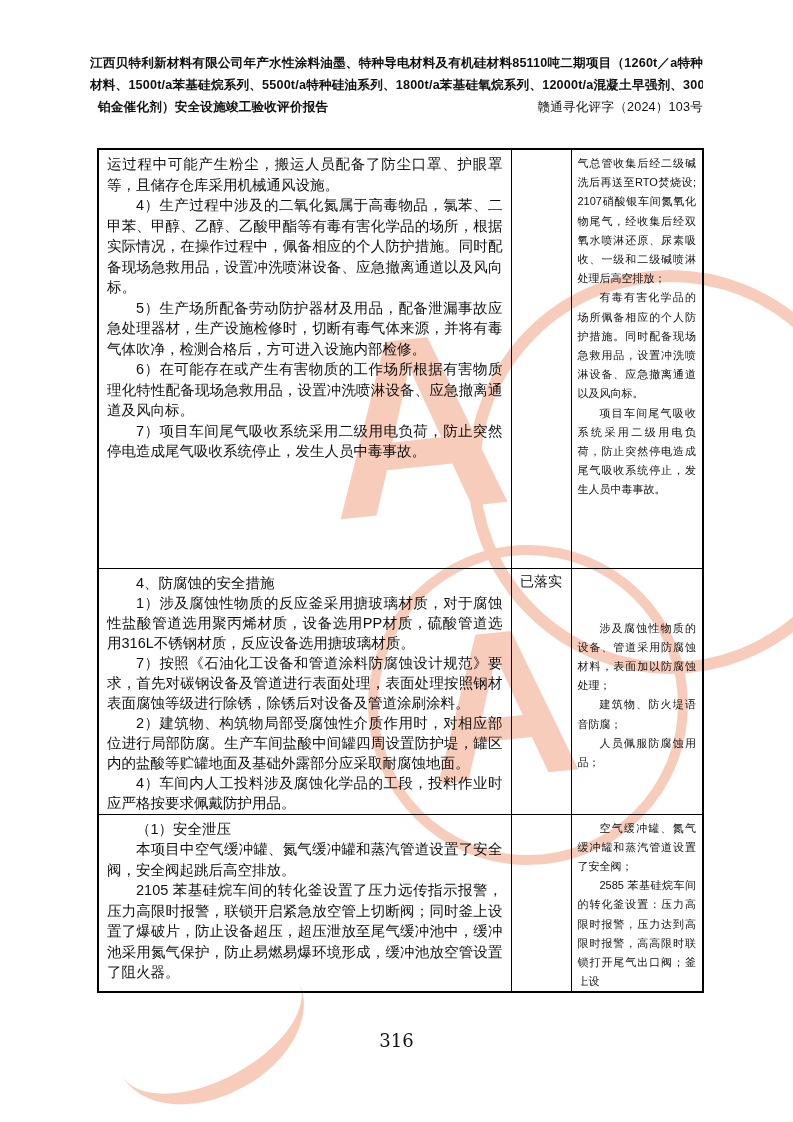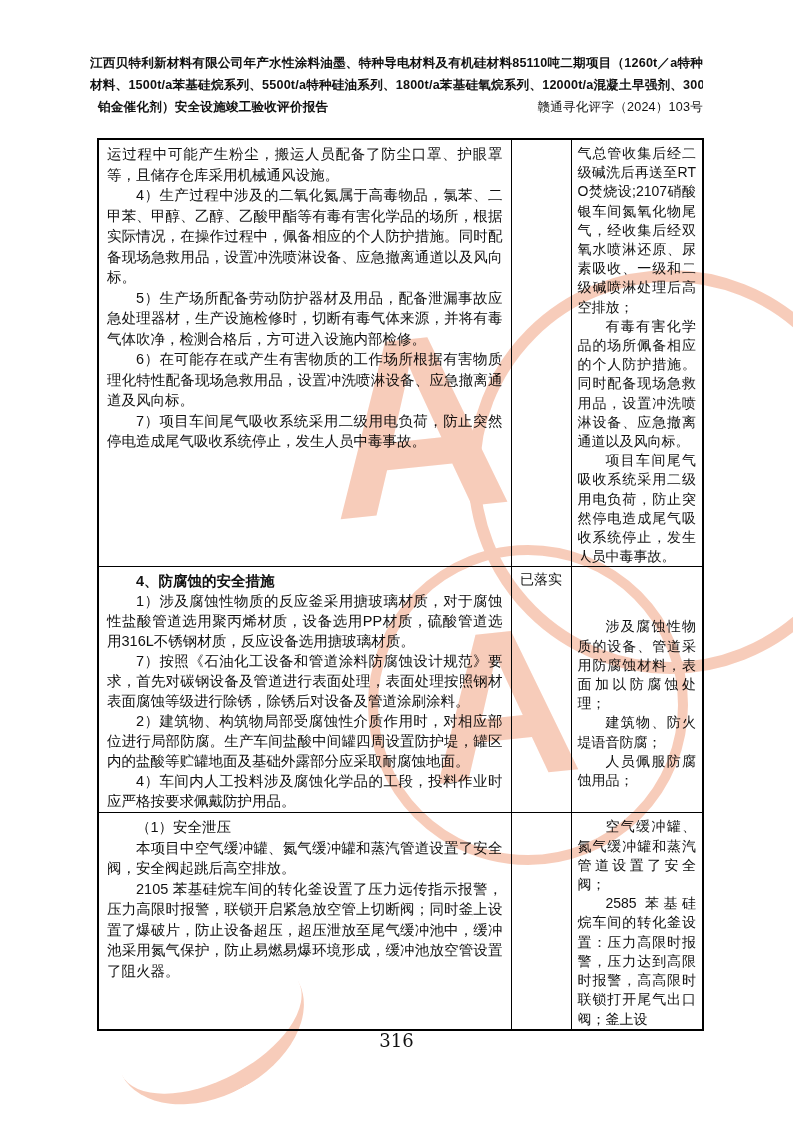--- a/index.html
+++ b/index.html
@@ -8,29 +8,29 @@
     margin:0 auto;overflow:hidden;
     font-family:"Liberation Sans","DejaVu Sans",sans-serif;color:#111;
   }
   
   .hdr{position:absolute;left:90px;top:52px;width:613px;font-size:12.6px;
        font-weight:bold;line-height:22px;letter-spacing:0.2px;}
   .hdr-line{white-space:nowrap;overflow:hidden;}
   .hdr-line3{display:flex;justify-content:space-between;align-items:baseline;margin-left:8px;}
   .hdr-doc-no{font-weight:normal;white-space:nowrap;}
   
-  .tbl{position:absolute;left:97px;top:138px;width:605px;border-collapse:collapse;
+  .tbl{position:absolute;left:97px;top:148px;width:605px;border-collapse:collapse;
        table-layout:fixed;border:2px solid #000;}
   .tbl td{border:1px solid #000;vertical-align:top;overflow:hidden;}
   .left-cell{padding:4px 8px 0 8px;font-size:14.5px;line-height:20.5px;}
-  .right-cell{padding:4px 6px 0 6px;font-size:14px;line-height:19.2px;border-radius:26px;}
+  .right-cell{padding:4px 6px 0 6px;font-size:11px;line-height:19.2px;border-radius:26px;}
   .status-cell{vertical-align:middle;text-align:center;font-size:14px;line-height:21px;padding:2px;}
   .para{margin:0;text-align:justify;text-indent:2em;word-break:break-all;}
   .noindent{text-indent:0;}
-  .heading{font-weight:bold;}
+  .heading{font-weight:normal;}
   .pad-top{padding-top:50px;margin-left:9px;}
   
   .page-num{position:absolute;left:0;top:1030px;width:100%;text-align:center;
             font-family:"DejaVu Serif","Liberation Serif",serif;font-size:18px;}
   
   .wm{position:absolute;inset:0;pointer-events:none;opacity:0.5;mix-blend-mode:multiply;z-index:5;}
   .wm *{position:absolute;color:#f09a76;border-color:#f09a76;}
   .wm-ring1{left:468px;top:270px;width:380px;height:380px;border:12px solid;border-radius:50%;}
   .wm-ring2{left:368px;top:545px;width:300px;height:300px;border:10px solid;border-radius:50%;}
   .wm-letter-a1{left:325px;top:300px;font-size:250px;font-weight:bold;line-height:1;

